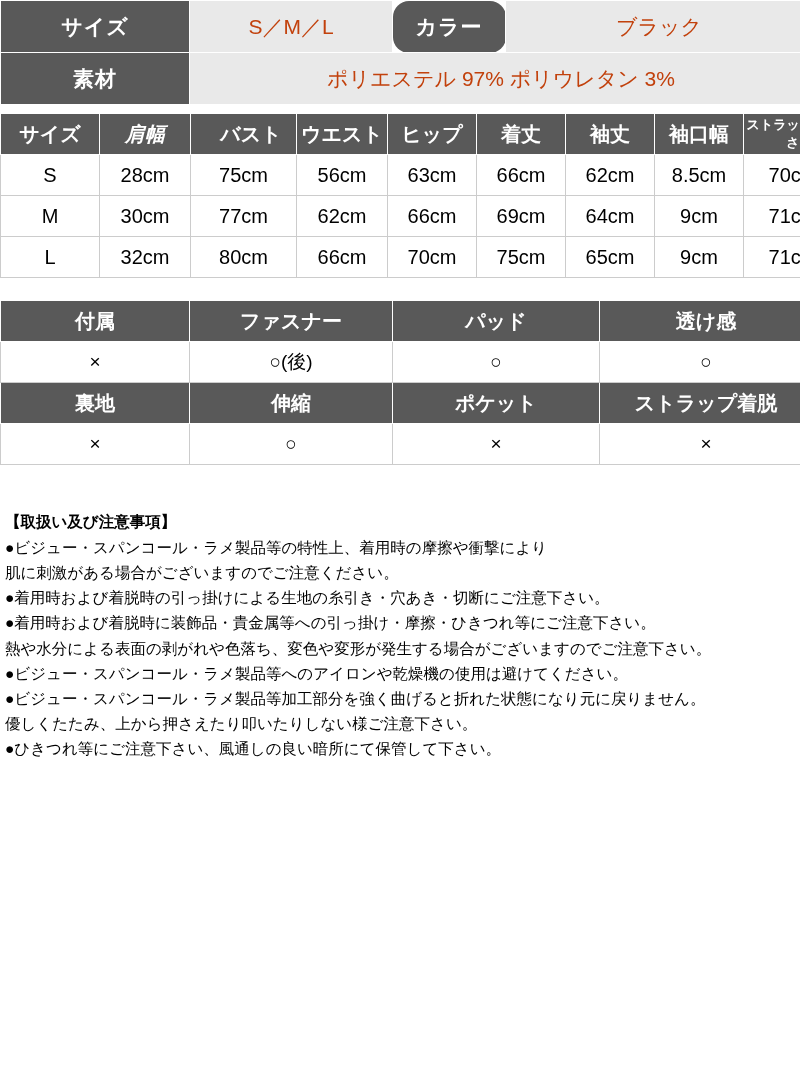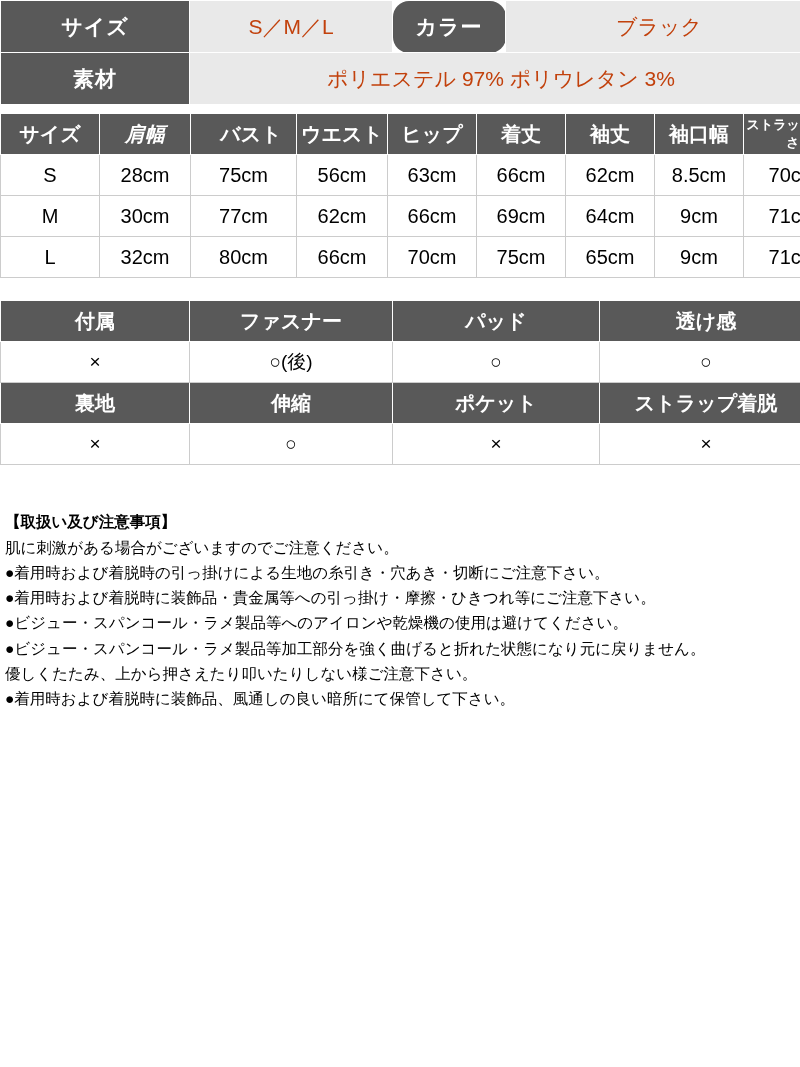--- a/index.html
+++ b/index.html
@@ -208,22 +208,24 @@
         <td class="f-val">×</td>
         <td class="f-val">○</td>
         <td class="f-val">×</td>
         <td class="f-val">×</td>
       </tr>
     </tbody>
   </table>
 
   <div class="notes">
     <div class="note-title">【取扱い及び注意事項】</div>
+    <div class="note-line">●ビジュー・スパンコール・ラメ製品等の特性上、着用時の摩擦や衝撃により</div>
     <div class="note-line">肌に刺激がある場合がございますのでご注意ください。</div>
     <div class="note-line">●着用時および着脱時の引っ掛けによる生地の糸引き・穴あき・切断にご注意下さい。</div>
     <div class="note-line">●着用時および着脱時に装飾品・貴金属等への引っ掛け・摩擦・ひきつれ等にご注意下さい。</div>
+    <div class="note-line">熱や水分による表面の剥がれや色落ち、変色や変形が発生する場合がございますのでご注意下さい。</div>
     <div class="note-line">●ビジュー・スパンコール・ラメ製品等へのアイロンや乾燥機の使用は避けてください。</div>
     <div class="note-line">●ビジュー・スパンコール・ラメ製品等加工部分を強く曲げると折れた状態になり元に戻りません。</div>
     <div class="note-line">優しくたたみ、上から押さえたり叩いたりしない様ご注意下さい。</div>
-    <div class="note-line">●着用時および着脱時に装飾品、風通しの良い暗所にて保管して下さい。</div>
+    <div class="note-line">●ひきつれ等にご注意下さい、風通しの良い暗所にて保管して下さい。</div>
   </div>
 
 </div>
 
 </body></html>

